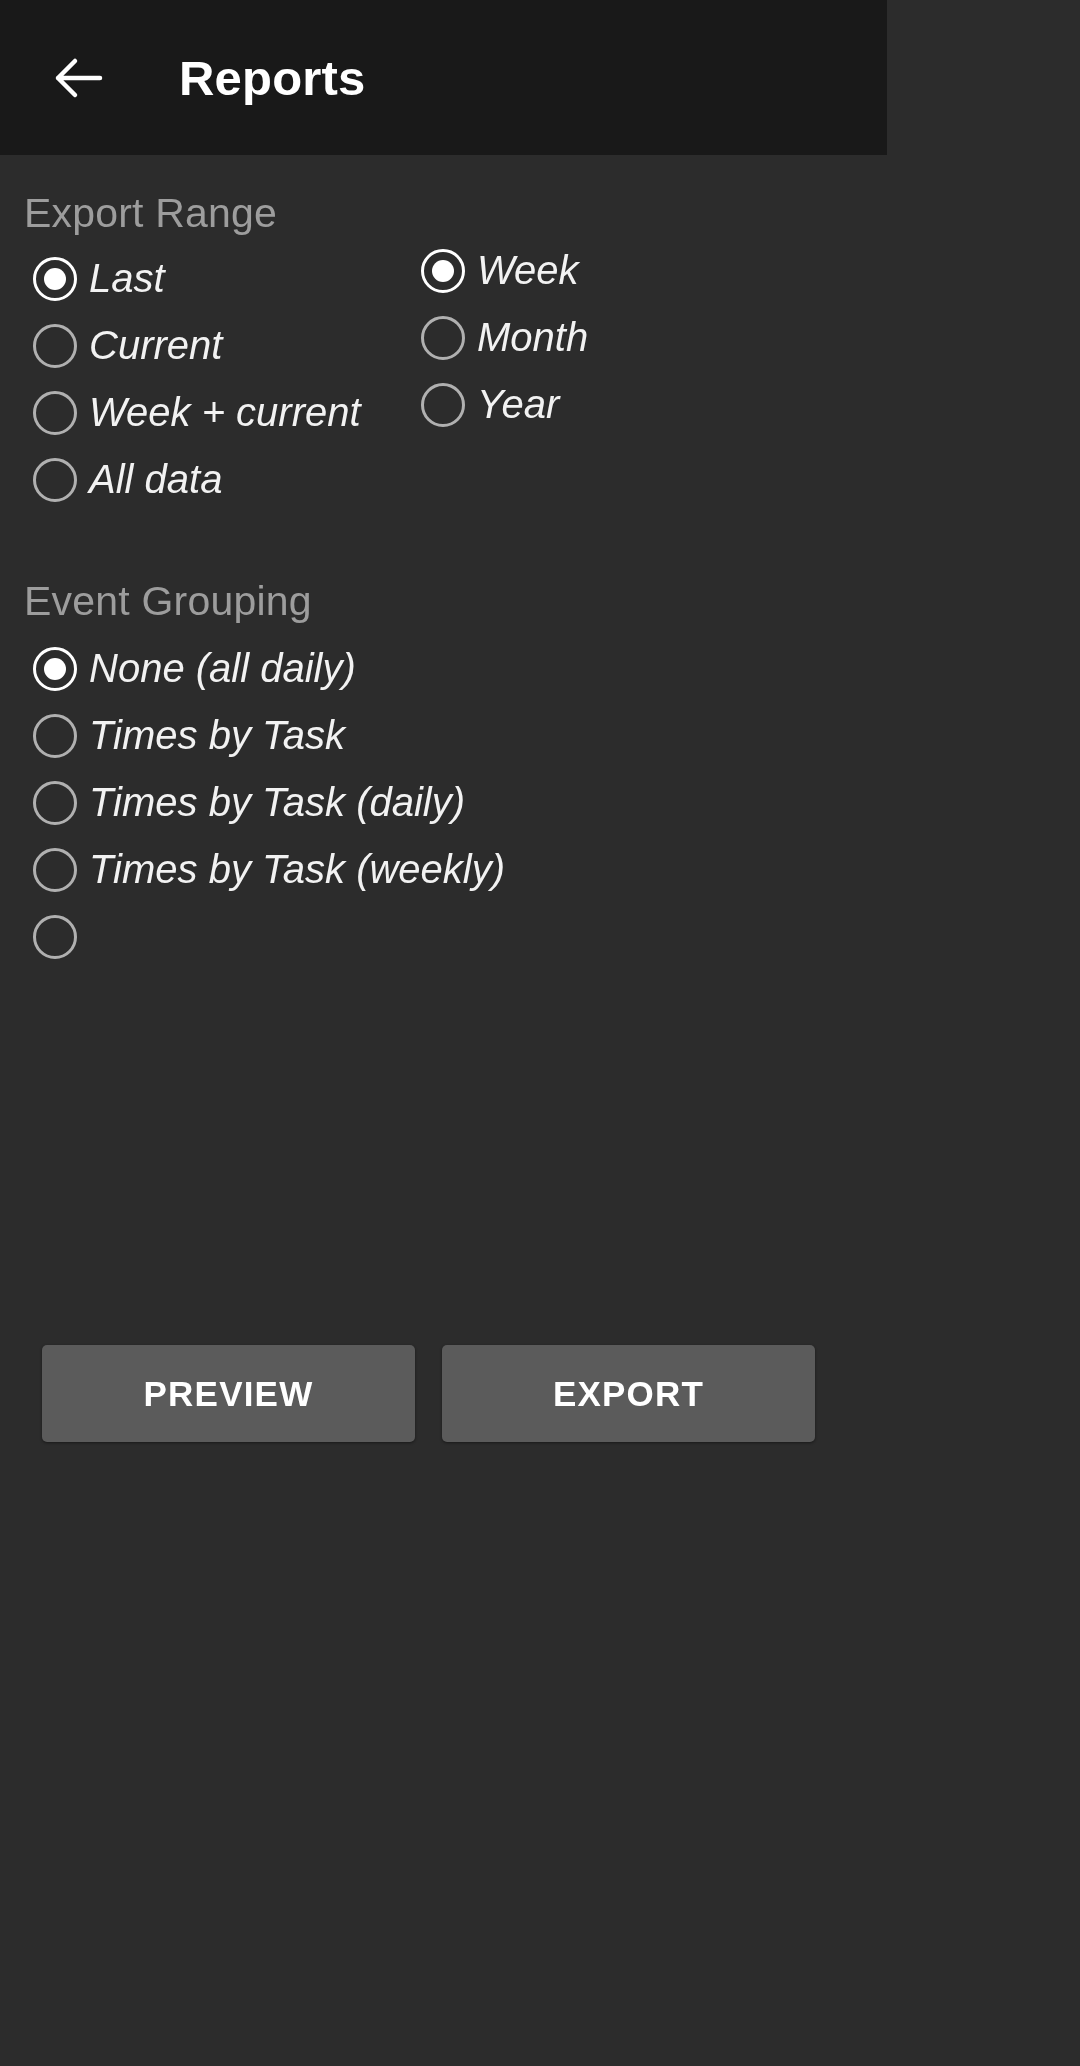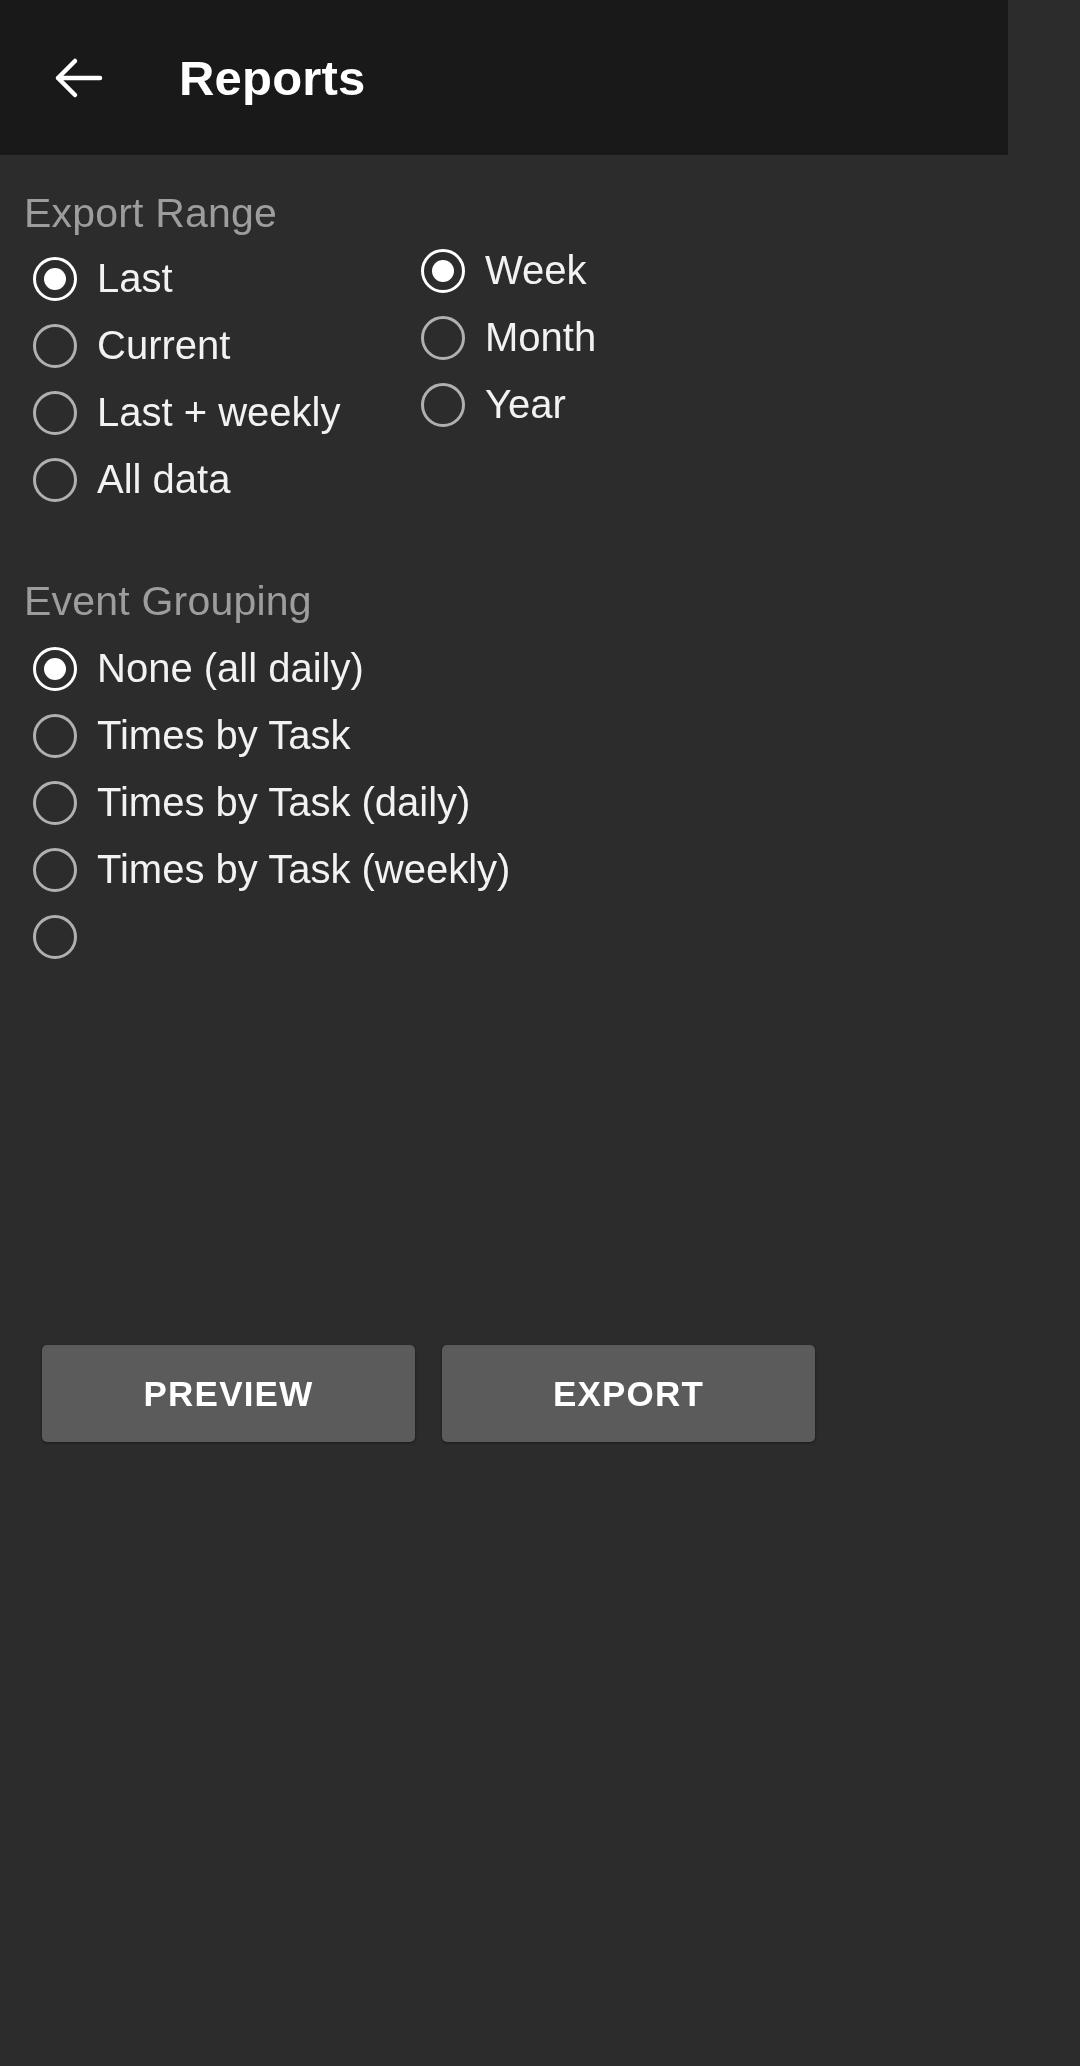--- a/index.html
+++ b/index.html
@@ -16,21 +16,21 @@
     position: relative;
     width: 1080px;
     height: 2066px;
     background: #2c2c2c;
   }
 
   
   .appbar {
     position: absolute;
     top: 0; left: 0;
-    width: 1008px;
+    width: 887px;
     height: 155px;
     background: #191919;
     display: flex;
     align-items: center;
   }
 
   .back-btn {
     width: 96px;
     height: 96px;
     margin-left: 30px;
@@ -93,25 +93,26 @@
     position: absolute;
     top: 50%; left: 50%;
     transform: translate(-50%, -50%);
     width: 22px;
     height: 22px;
     border-radius: 50%;
     background: #ffffff;
   }
 
   .radio-label {
-    margin-left: 20px;
+    margin-left: 12px;
     color: #f2f2f2;
     font-size: 40px;
     font-weight: normal;
     white-space: nowrap;
+    font-style: italic;
   }
 
   
   .range-block {
     position: absolute;
     top: 0;
     left: 0;
     width: 1080px;
   }
   .range-title { position: absolute; top: 35px; left: 24px; }
@@ -183,21 +184,21 @@
         <div class="radio-row">
           <span class="radio checked"></span>
           <span class="radio-label">Last</span>
         </div>
         <div class="radio-row">
           <span class="radio"></span>
           <span class="radio-label">Current</span>
         </div>
         <div class="radio-row">
           <span class="radio"></span>
-          <span class="radio-label">Last + weekly</span>
+          <span class="radio-label">Week + current</span>
         </div>
         <div class="radio-row">
           <span class="radio"></span>
           <span class="radio-label">All data</span>
         </div>
       </div>
 
       <div class="range-col-right">
         <div class="radio-row">
           <span class="radio checked"></span>

